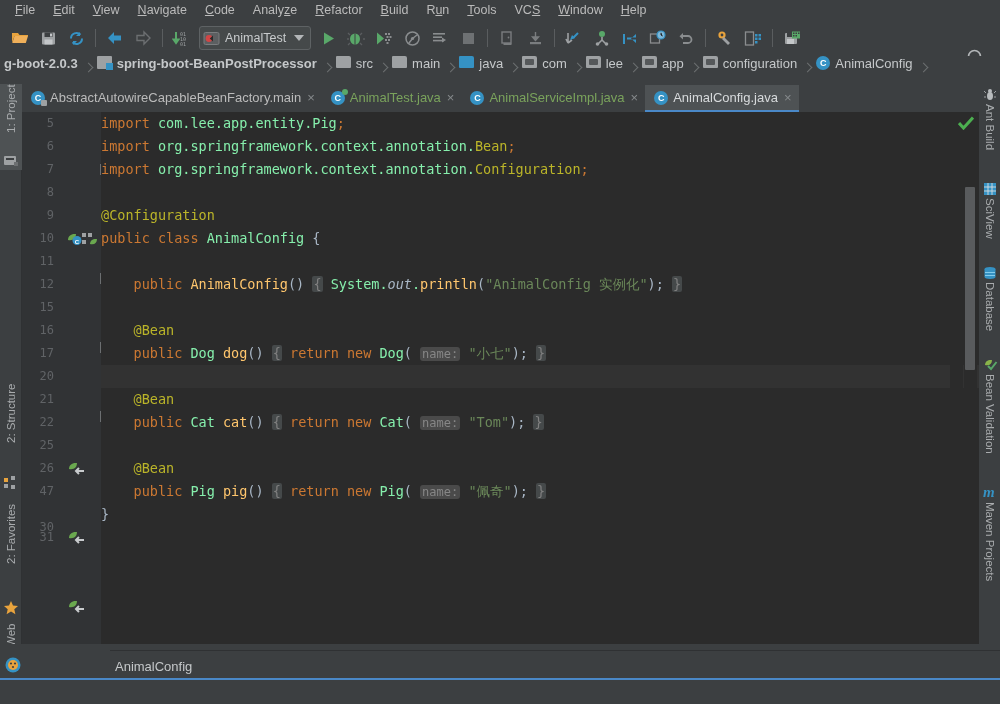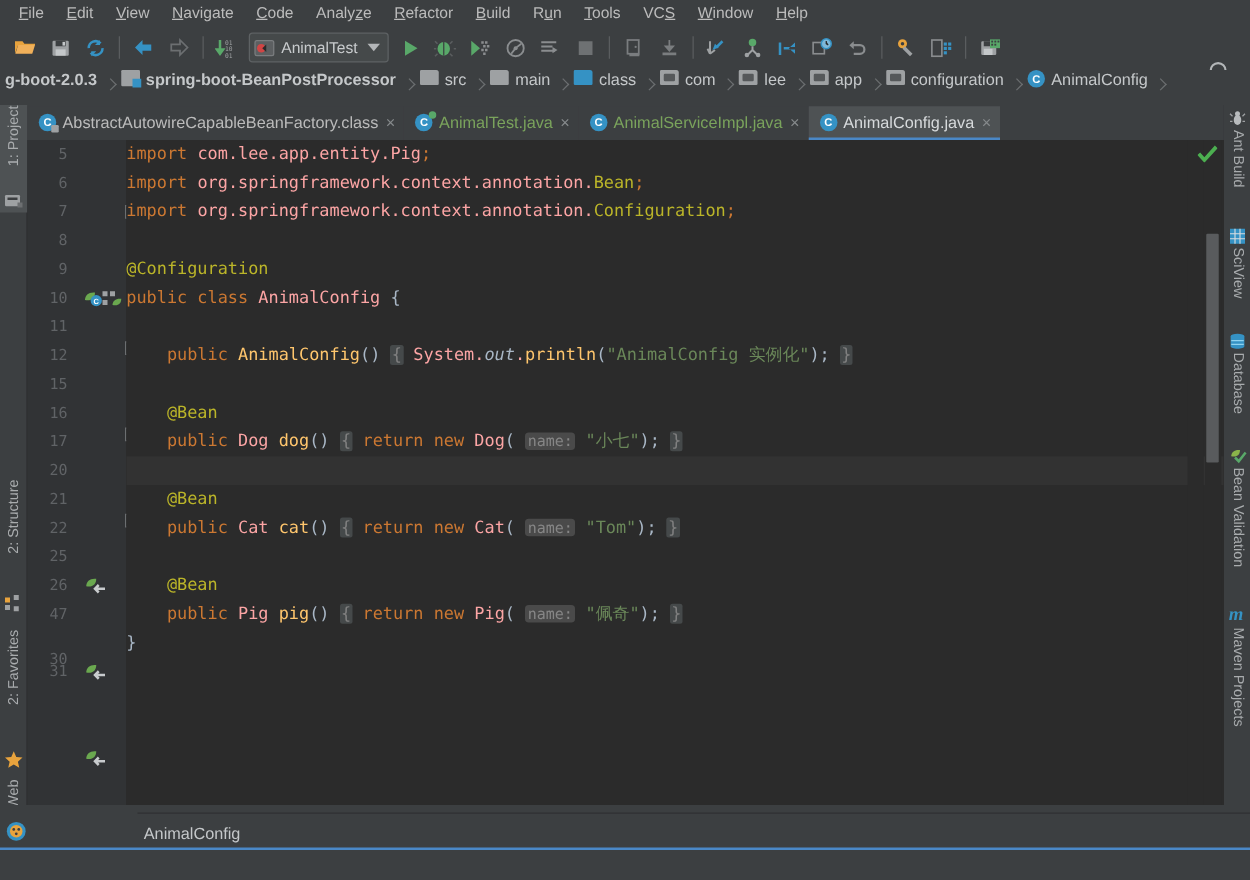--- a/index.html
+++ b/index.html
@@ -150,21 +150,21 @@
   }
   .cline{
     position:absolute; left:0; width:878px; height:23px; line-height:23px;
     font-family:"DejaVu Sans Mono", monospace; font-size:13.5px;
     white-space:pre; color:#a9b7c6;
   }
   .cline.hl{ background:#323232; }
   .kw{color:#cc7832;}
   .str{color:#6a8759;}
   .ann{color:#bbb529;}
-  .cls{color:#fca5a5;}
+  .cls{color:#86efac;}
   .fn{color:#ffc66d;}
   .stat{color:#a9b7c6; font-style:italic;}
   .hint{
     background:#4a4a4a; color:#868686; border-radius:3px; padding:0 2px;
     font-size:12px;
   }
   .fold{
     background:#45494a; color:#808080; border-radius:2px; padding:0 1px;
   }
   .markerbar{
@@ -425,21 +425,21 @@
       <span>src</span>
     </div>
     <div class="crumbsep"></div>
     <div class="crumb">
       <span class="folder"></span>
       <span>main</span>
     </div>
     <div class="crumbsep"></div>
     <div class="crumb">
       <span class="folder blue"></span>
-      <span>class</span>
+      <span>java</span>
     </div>
     <div class="crumbsep"></div>
     <div class="crumb">
       <span class="folder dark"></span>
       <span>com</span>
     </div>
     <div class="crumbsep"></div>
     <div class="crumb">
       <span class="folder dark"></span>
       <span>lee</span>
@@ -550,21 +550,21 @@
     </div>
     <div style="position:absolute;left:4px;top:400px;font:bold 15px 'Liberation Serif',serif;color:#3592c4;font-style:italic;">m</div>
     <div class="rvtext" style="top:418px;height:102px;">
       <span>Maven Projects</span>
     </div>
   </div>
 
   <div class="tabstrip">
     <div class="tab">
       <span class="clsicon lock">C</span>
-      <span class="tlabel">AbstractAutowireCapableBeanFactory.class</span>
+      <span class="tlabel">AbstractAutowireCapableBeanFactory.main</span>
       <span class="tclose">×</span>
     </div>
     <div class="tab green">
       <span class="clsicon run">C</span>
       <span class="tlabel">AnimalTest.java</span>
       <span class="tclose">×</span>
     </div>
     <div class="tab green">
       <span class="clsicon">C</span>
       <span class="tlabel">AnimalServiceImpl.java</span>

